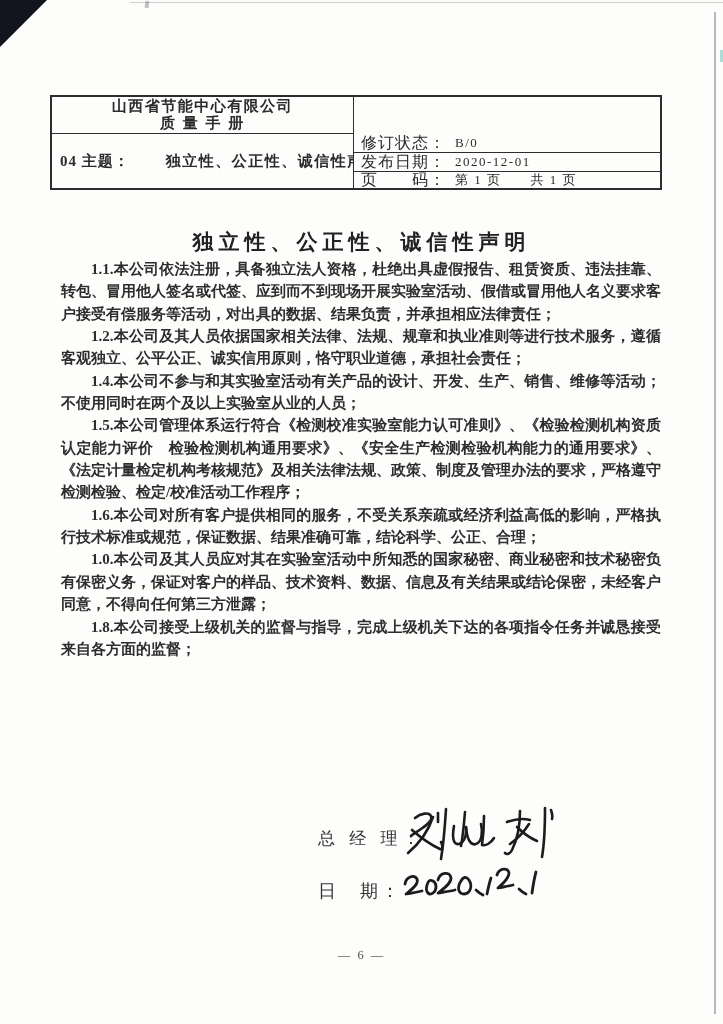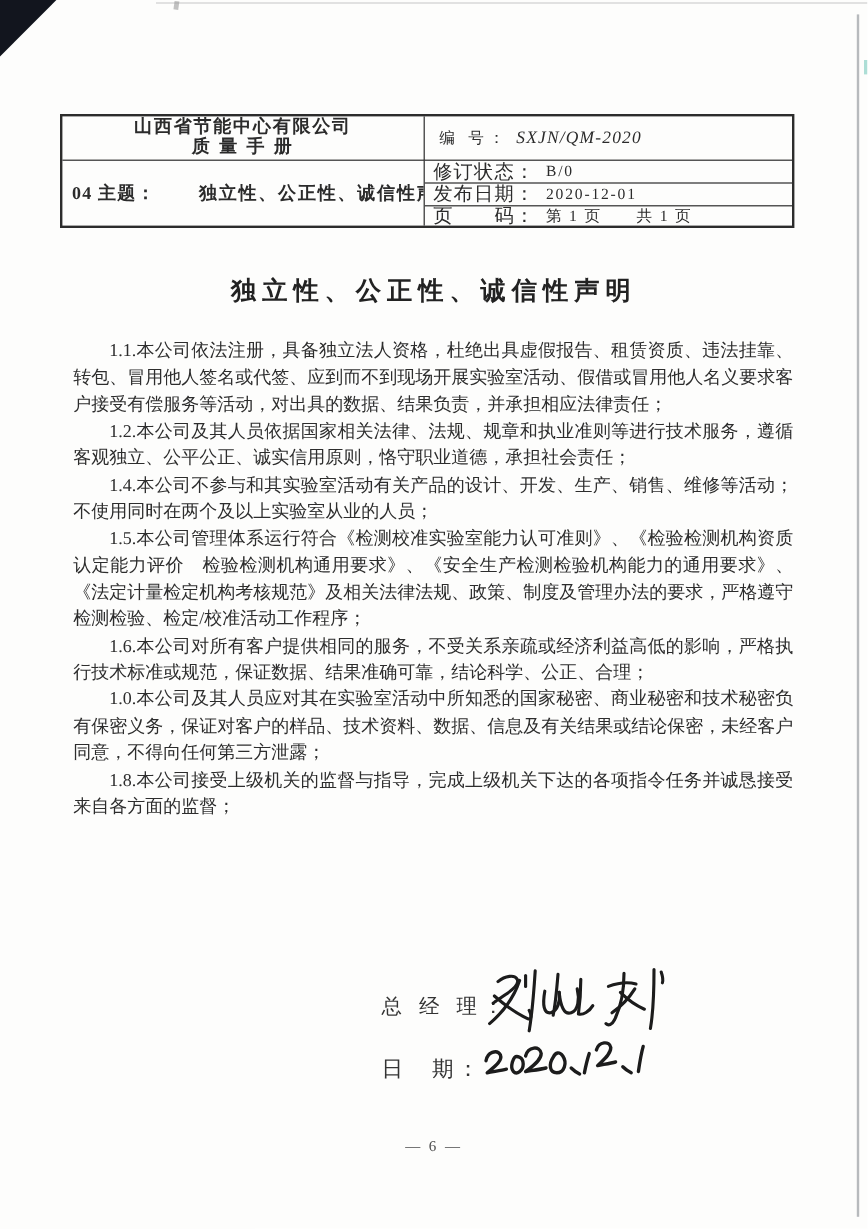--- a/index.html
+++ b/index.html
@@ -34,22 +34,22 @@
   .c-isd{grid-area:3/2/4/3;border-bottom:1.5px solid #2c2c2c;padding-left:7px;}
   .c-pag{grid-area:4/2/5/3;padding-left:7px;}
   .hrow-lbl{font-size:16px;letter-spacing:1px;white-space:nowrap;}
   .hrow-val{font-size:13px;margin-left:9px;letter-spacing:1.5px;white-space:nowrap;}
 
   
   .doc-title{position:absolute;top:228px;left:0;width:100%;text-align:center;
     font-size:21px;font-weight:bold;letter-spacing:5px;color:#222;}
 
   
-  .body-block{position:absolute;top:282px;left:61px;width:600px;
-    font-size:15px;line-height:22.35px;color:#2d2d2d;}
+  .body-block{position:absolute;top:258px;left:61px;width:600px;
+    font-size:15px;line-height:22.35px;color:#2d2d2d;font-weight:bold;}
   .body-block .para{margin:0;text-indent:2em;text-align:justify;}
 
   
   .mgr-label{position:absolute;left:318px;top:827px;font-size:17px;letter-spacing:5px;color:#333;}
   .date-label{position:absolute;left:318px;top:879px;font-size:18px;letter-spacing:3px;color:#333;}
   .sig-svg{position:absolute;left:393px;top:797px;}
   .date-svg{position:absolute;left:381px;top:857px;}
   .sig-svg path,.date-svg path{fill:none;stroke:#1c1c1c;stroke-linecap:round;stroke-linejoin:round;}
   .sig-svg path{stroke-width:2.6px;}
   .date-svg path{stroke-width:2.8px;}
@@ -67,24 +67,20 @@
   <div class="corner-fold"></div>
   <div class="top-edge-line"></div>
   <div class="right-edge-line"></div>
   <div class="teal-mark"></div>
   <div class="speck"></div>
 
   <div class="ht">
     <div class="c c-company">
       <div class="line1">山西省节能中心有限公司</div>
       <div class="line2">质 量 手 册</div>
-    </div>
-    <div class="c c-docno">
-      <span class="lbl">编 号：</span>
-      <span class="val">SXJN/QM-2020</span>
     </div>
     <div class="c c-subject">
       <span class="lbl">04 主题：</span>
       <span class="val">独立性、公正性、诚信性声明</span>
     </div>
     <div class="c c-rev">
       <span class="hrow-lbl">修订状态：</span>
       <span class="hrow-val">B/0</span>
     </div>
     <div class="c c-isd">

